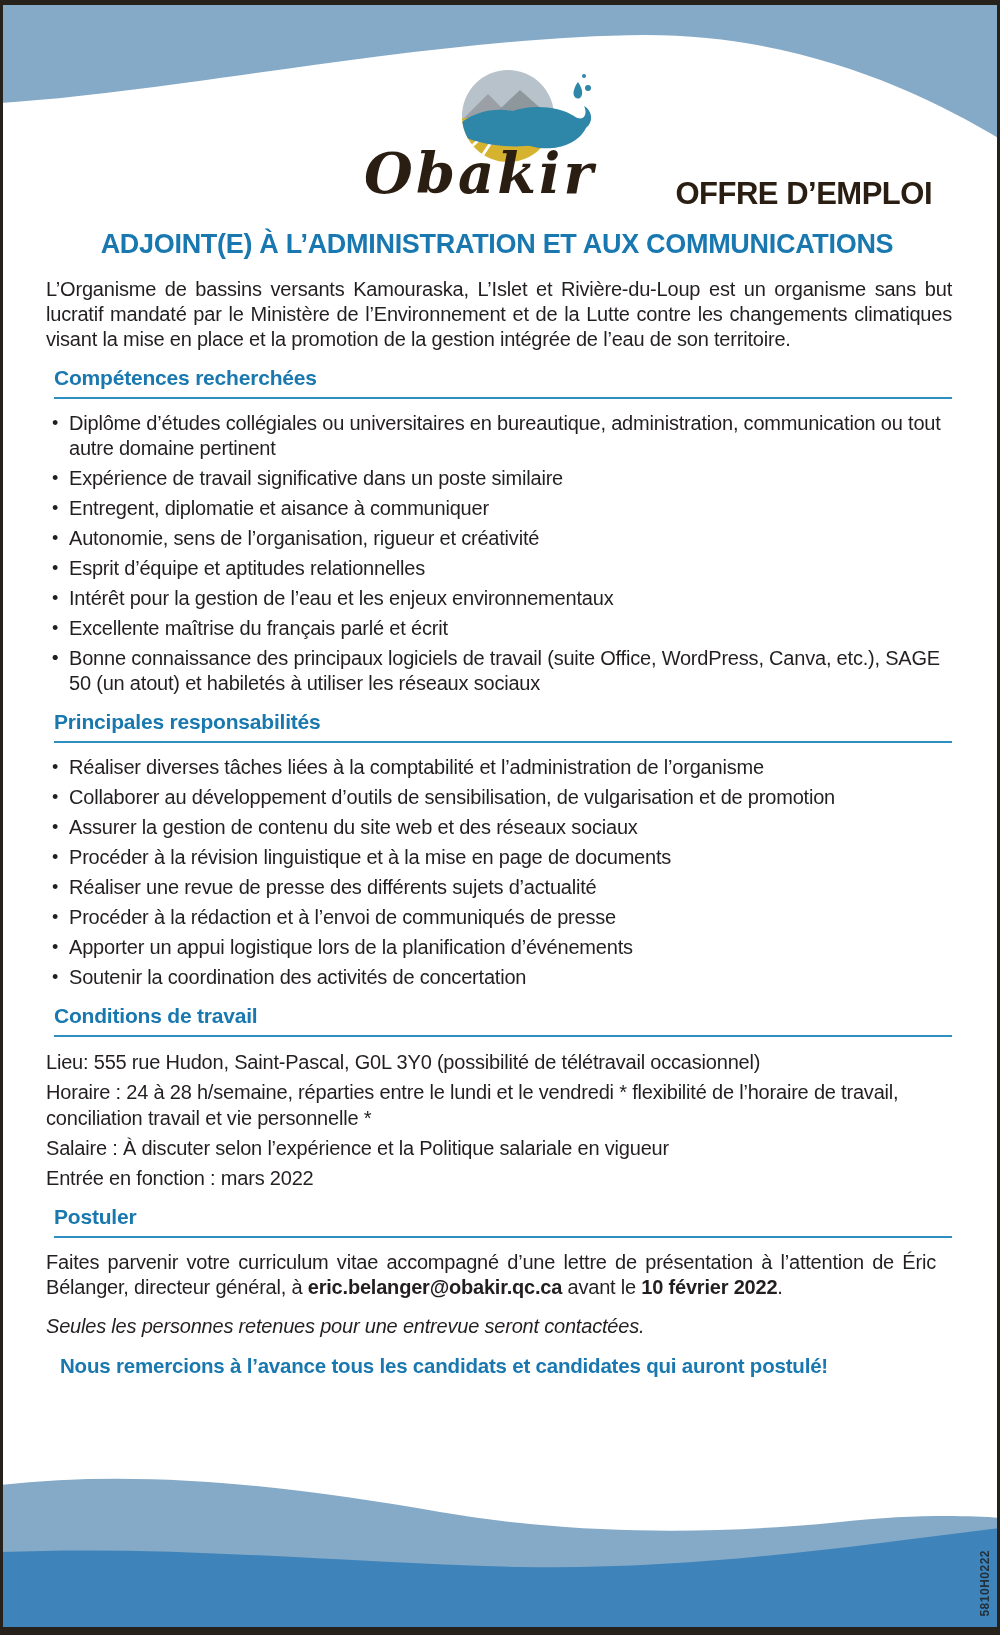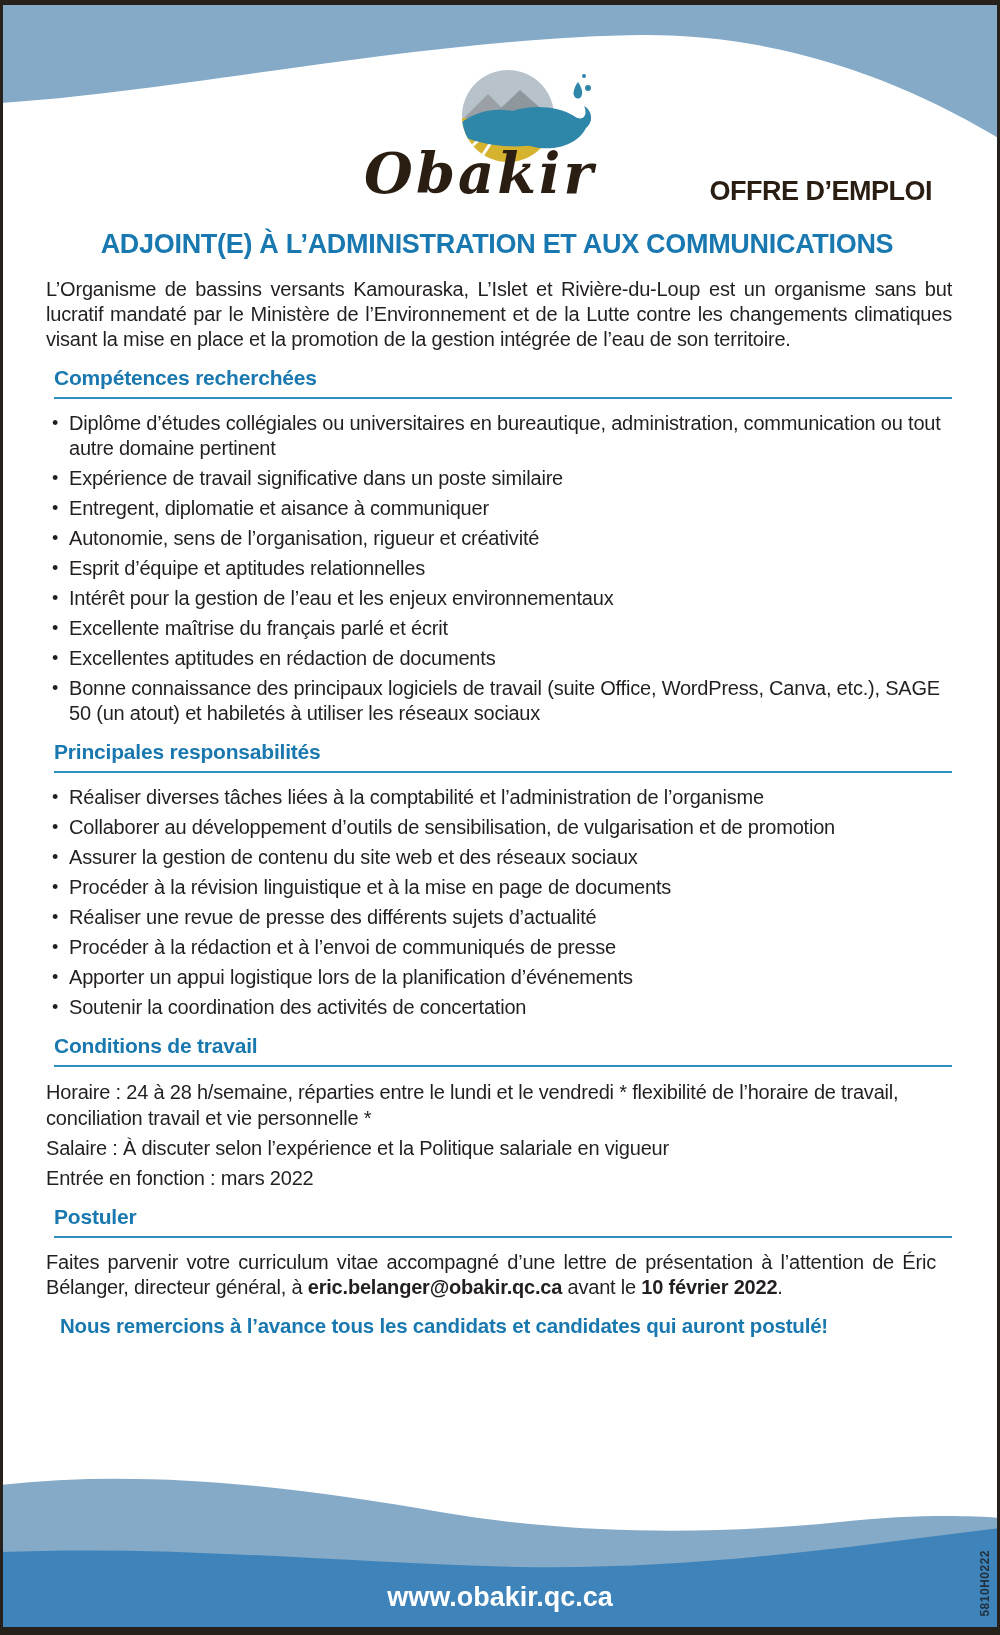--- a/index.html
+++ b/index.html
@@ -39,21 +39,21 @@
     position:absolute;top:140px;left:0;width:960px;
     text-align:center;
     font-family:"DejaVu Serif", serif;
     font-style:italic;font-weight:700;
     font-size:56px;letter-spacing:3px;
     color:var(--logo-dark);
     z-index:5;
   }
   .offer-label{
     position:absolute;top:176px;right:68px;
-    font-size:27px;font-weight:800;letter-spacing:-0.5px;
+    font-size:31px;font-weight:800;letter-spacing:-0.5px;
     color:var(--logo-dark);
     z-index:6;
   }
 
   
   .job-title{
     position:absolute;top:229px;left:0;width:994px;
     text-align:center;
     font-size:27px;font-weight:700;letter-spacing:-0.3px;
     color:var(--heading-blue);
@@ -216,21 +216,20 @@
           <span>Intérêt pour la gestion de l’eau et les enjeux environnementaux</span>
         </div>
 
         <div class="li">
           <span class="dot"></span>
           <span>Excellente maîtrise du français parlé et écrit</span>
         </div>
 
         <div class="li">
           <span class="dot"></span>
-          <span>Excellentes aptitudes en rédaction de documents</span>
         </div>
 
         <div class="li">
           <span class="dot"></span>
           <span>Bonne connaissance des principaux logiciels de travail (suite Office, WordPress, Canva, etc.), SAGE 50 (un atout) et habiletés à utiliser les réseaux sociaux</span>
         </div>
       </div>
 
     <h2 class="section-heading">Principales responsabilités</h2>
     <div class="list">
@@ -272,38 +271,39 @@
 
         <div class="li">
           <span class="dot"></span>
           <span>Soutenir la coordination des activités de concertation</span>
         </div>
       </div>
 
     <h2 class="section-heading">Conditions de travail</h2>
     <div>
 
+        <p class="cond-line">Lieu: 555 rue Hudon, Saint-Pascal, G0L 3Y0 (possibilité de télétravail occasionnel)</p>
 
         <p class="cond-line">Horaire : 24 à 28 h/semaine, réparties entre le lundi et le vendredi * flexibilité de l’horaire de travail, conciliation travail et vie personnelle *</p>
 
         <p class="cond-line">Salaire : À discuter selon l’expérience et la Politique salariale en vigueur</p>
 
         <p class="cond-line">Entrée en fonction : mars 2022</p>
       </div>
 
     <h2 class="section-heading">Postuler</h2>
     <p class="apply-par"><span>Faites parvenir votre curriculum vitae accompagné d’une lettre de présentation à l’attention de Éric Bélanger, directeur général, à </span><span class="b">eric.belanger@obakir.qc.ca</span><span> avant le </span><span class="b">10 février 2022</span><span>.</span></p>
 
+    <p class="note-italic">Seules les personnes retenues pour une entrevue seront contactées.</p>
 
     <p class="thanks">Nous remercions à l’avance tous les candidats et candidates qui auront postulé!</p>
 
   </div>
 
   <svg class="footer-wave" viewBox="0 0 1000 205" preserveAspectRatio="none">
     <path class="light-wave" d="M0,55 C150,38 300,58 440,82 C580,106 720,104 840,92 C905,85 962,85 1000,88 L1000,205 L0,205 Z"></path>
     <path class="dark-wave" d="M0,122 C180,115 340,133 520,137 C690,140 840,118 1000,98 L1000,205 L0,205 Z"></path>
   </svg>
 
-  <div class="site-url">www.obakir.qc.ca</div>
 
   <div class="doc-code">5810H0222</div>
 
 </div>
 
 </body></html>

